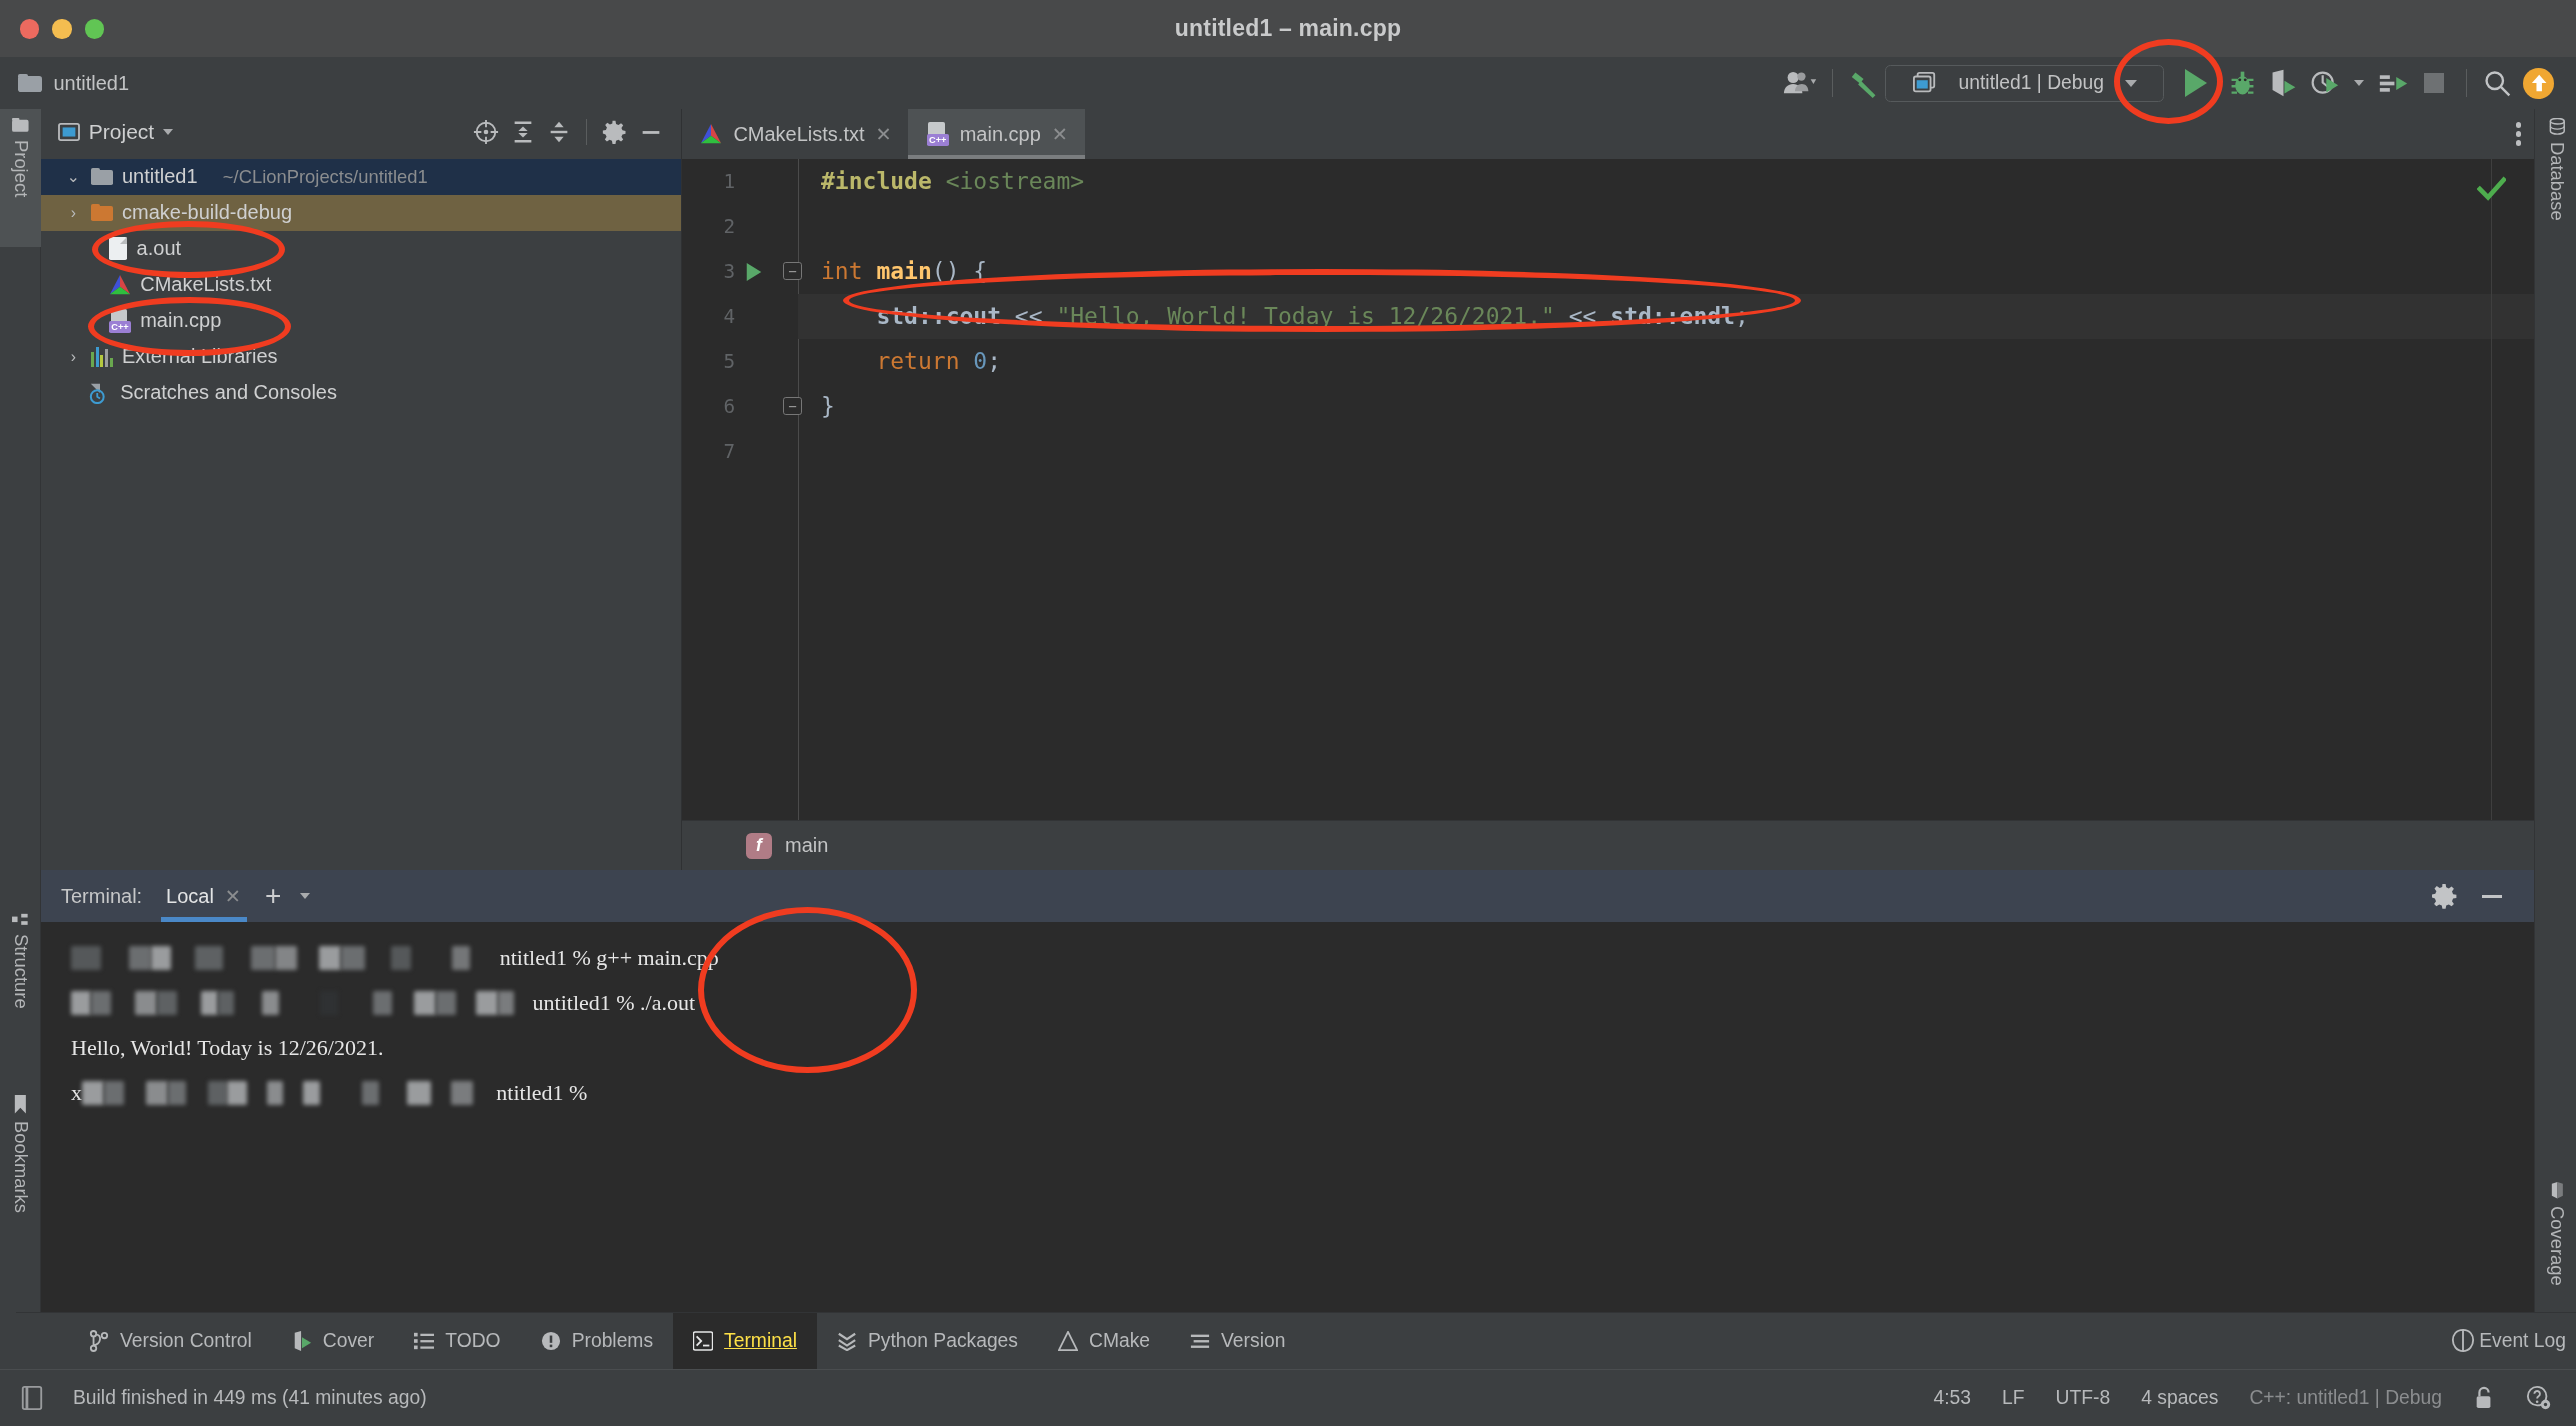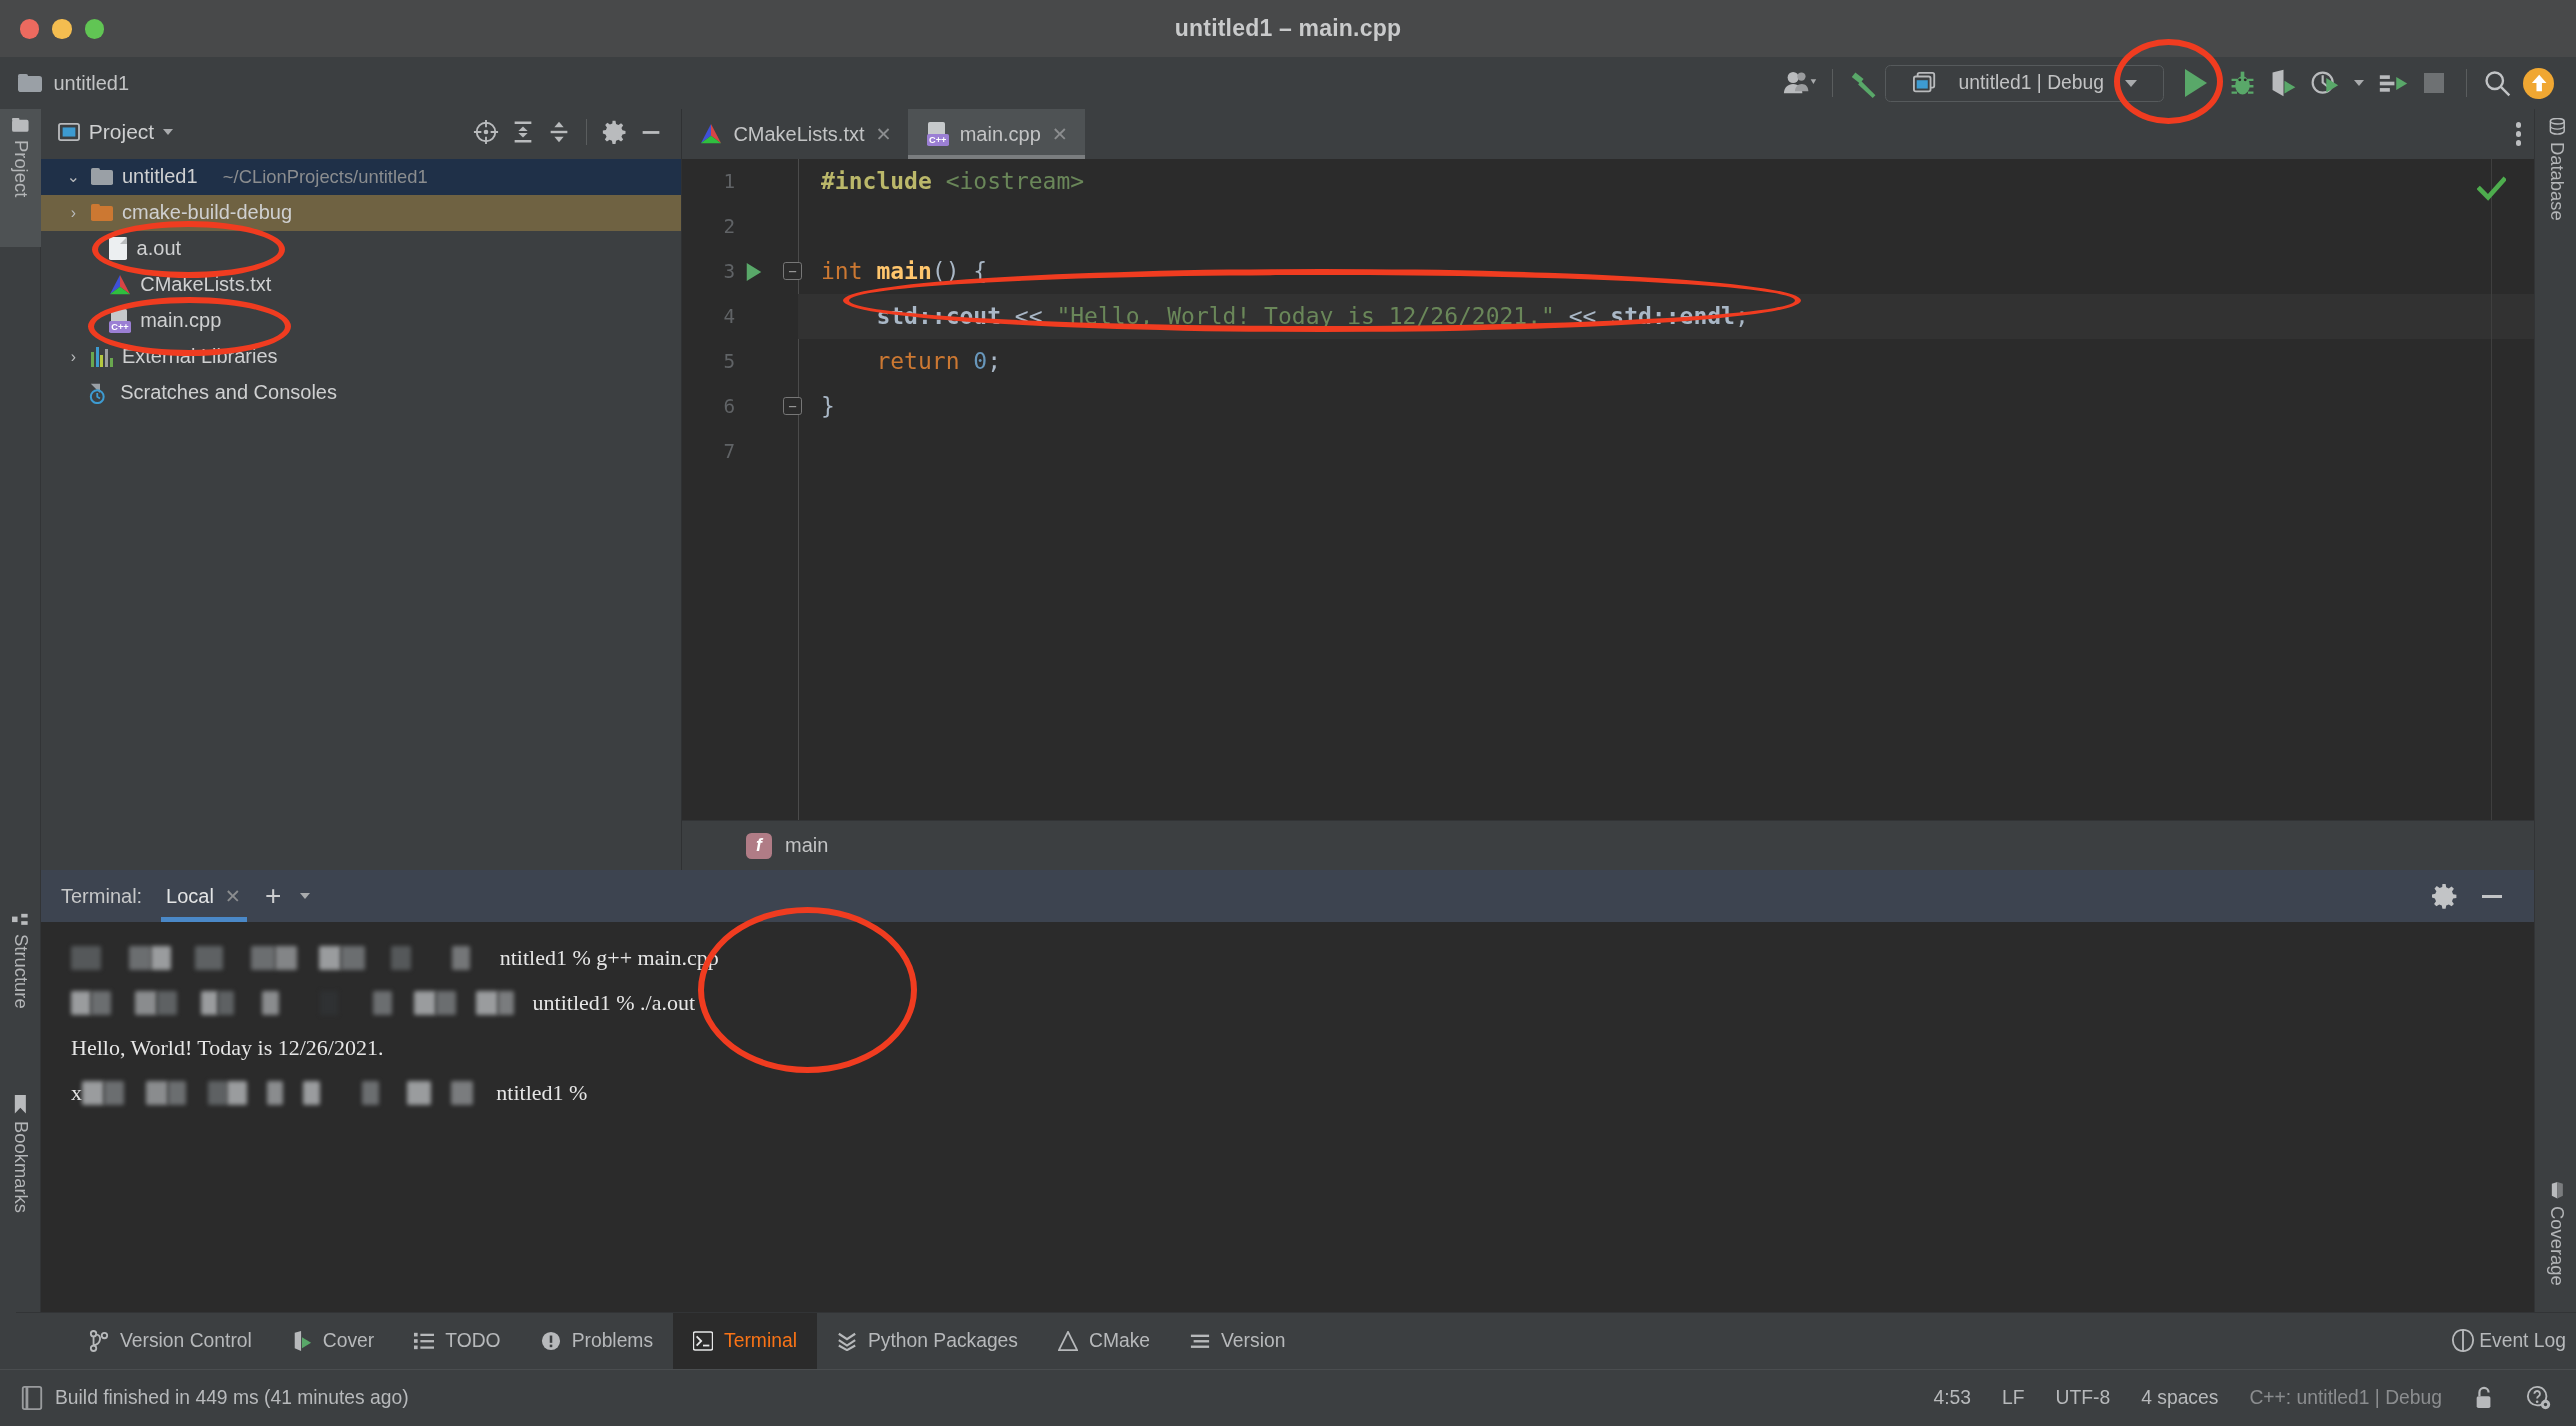--- a/index.html
+++ b/index.html
@@ -175,27 +175,27 @@
   .blur{ display:inline-flex; gap:0; align-items:center; height:24px; margin-right:1.8px;}
   .blk{ display:inline-block; height:24px; border-radius:1.8px; filter:blur(2.2px); }
   .tprompt{ color:#e6e6e6; }
 
   
   .bottombar{
     position:absolute;left:16px;bottom:57px;width:2576px;height:57px;background:#3c3f41;
     display:flex;align-items:stretch;padding-left:53px; border-top:0.9px solid #323436;
   }
   .btab{ display:flex;align-items:center;gap:11px;padding:0 20px;font-size:19.3px;color:#b7b9bb; }
-  .btab.active{ background:#2b2b2b; color:#f97316; }
+  .btab.active{ background:#2b2b2b; color:#fde047;text-decoration:underline; }
   .bottombar .right{ margin-left:auto; display:flex; align-items:center; padding-right:26px; gap:4px; }
 
   
   .statusbar{
     position:absolute;left:0;bottom:0;width:2576px;height:57px;background:#3c3f41;
-    display:flex;align-items:center;padding-left:20px;gap:11px;border-top:0.9px solid #4a4d4f;
+    display:flex;align-items:center;padding-left:20px;gap:29px;border-top:0.9px solid #4a4d4f;
   }
   .st-text{ font-size:19.3px;color:#b7b9bb; }
   .st-right{ margin-left:auto; display:flex; align-items:center; gap:31px; padding-right:24px; }
   .st-dim{ color:#8b8d8f; }
 
   
   .anno{ position:absolute; border:6.4px solid #f03c20; border-radius:50%; pointer-events:none; }
 
   svg{ display:block; }
 </style>

